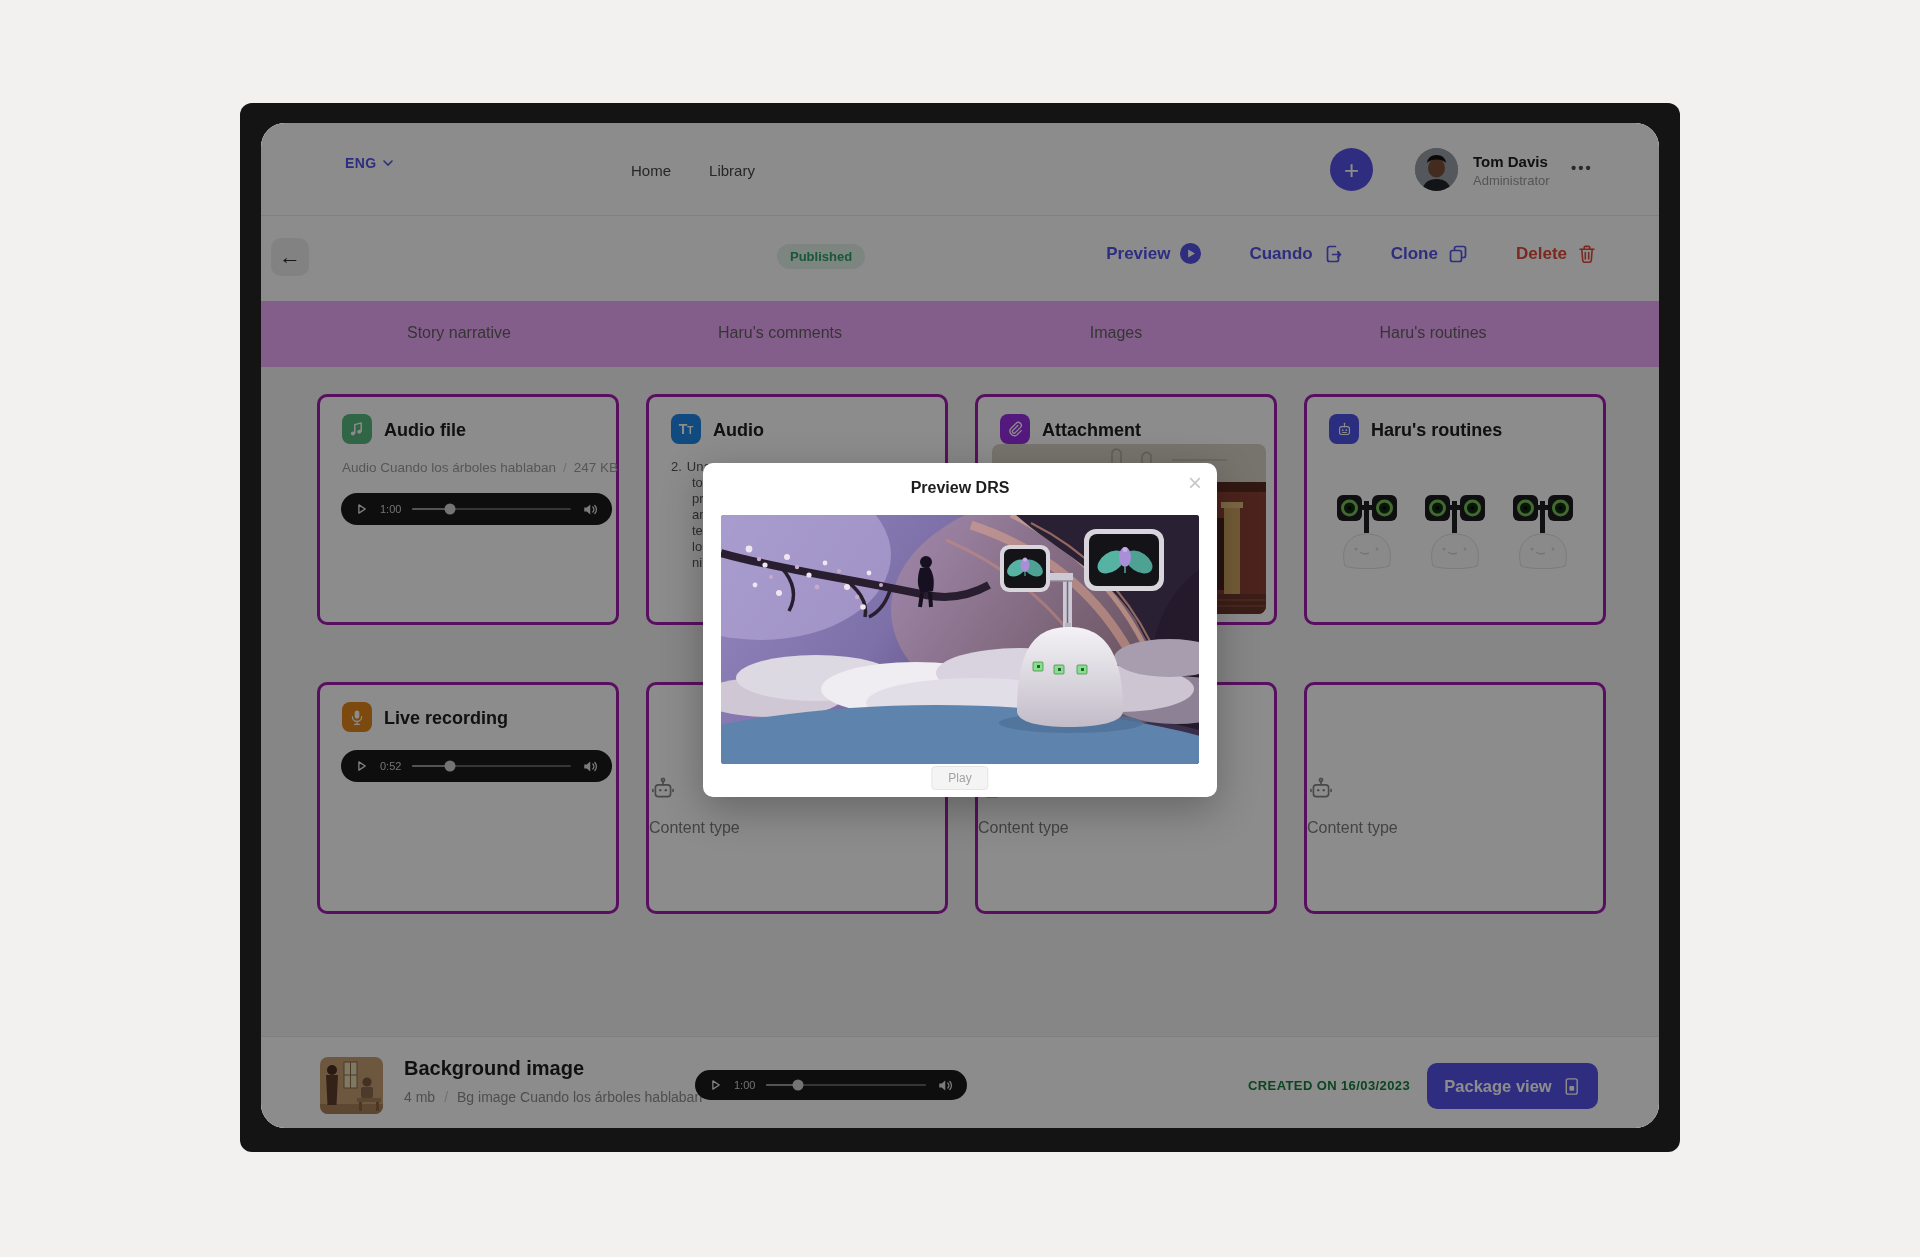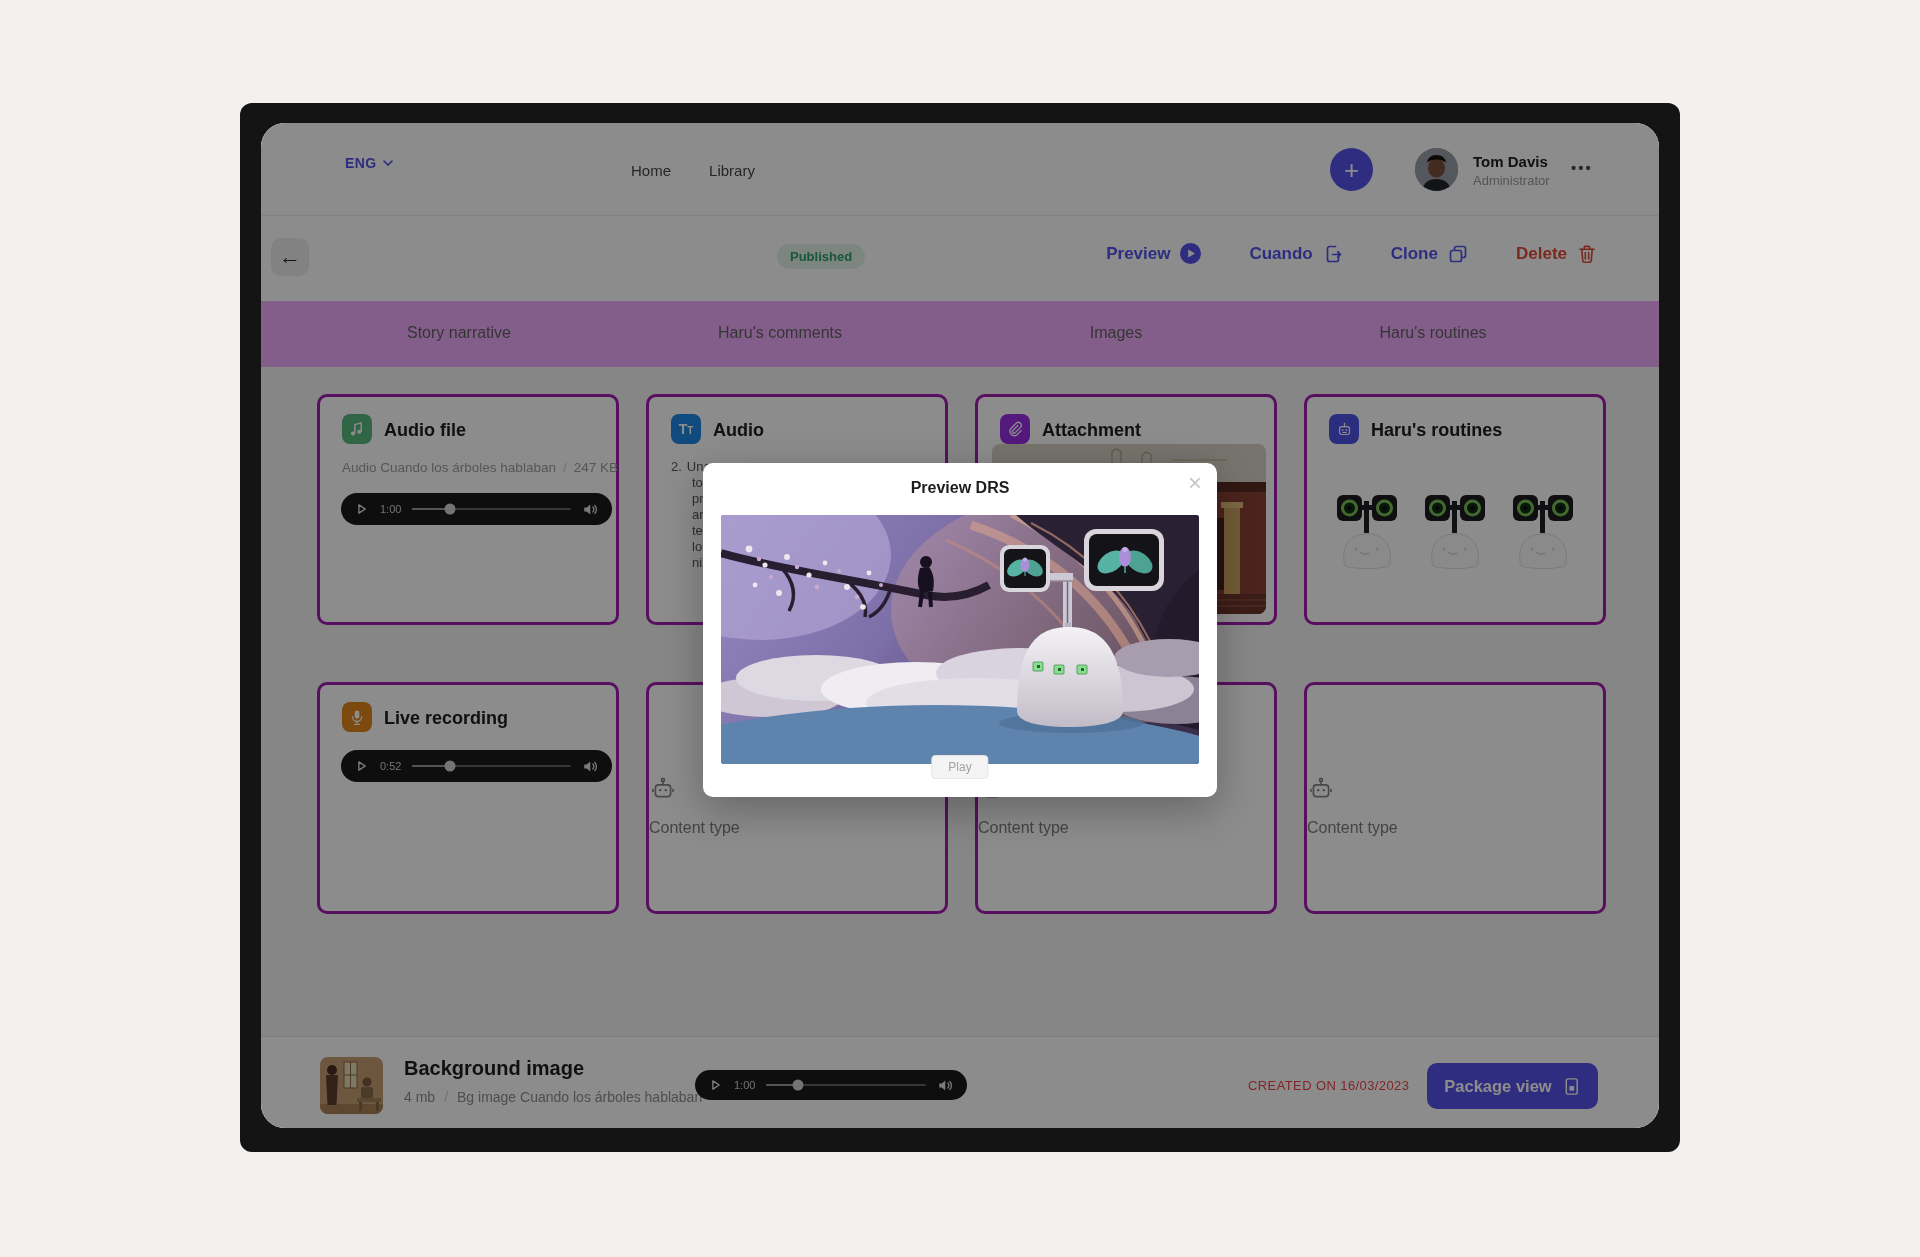--- a/index.html
+++ b/index.html
@@ -64,30 +64,30 @@
   .placeicon{margin-top:90px;color:#848484;}
   .placelabel{margin-top:12px;font-size:16px;color:#7c7c7c;}
 
   
   .fbar{position:absolute;left:0;top:913px;width:100%;height:92px;background:#fff;border-top:1px solid #e8e8e8;}
   .fthumb{position:absolute;left:59px;top:20px;width:63px;height:57px;border-radius:8px;overflow:hidden;}
   .ftitle{position:absolute;left:143px;top:20px;font-size:20px;font-weight:700;color:#1e1e1e;}
   .fsub{position:absolute;left:143px;top:52px;font-size:14px;color:#8f8f8f;display:flex;gap:9px;}
   .fsub .sep{color:#cfcfcf;}
   .fplayer{top:33px;left:434px;width:272px;height:30px;}
-  .created{position:absolute;left:987px;top:41px;font-size:13px;font-weight:400;letter-spacing:.4px;color:#ef4444;}
+  .created{position:absolute;left:987px;top:41px;font-size:13px;font-weight:700;letter-spacing:.4px;color:#15803d;}
   .pkgbtn{position:absolute;left:1166px;top:26px;width:171px;height:46px;border-radius:10px;background:var(--accent);color:#fff;display:flex;align-items:center;justify-content:center;gap:10px;font-size:16.5px;font-weight:700;cursor:pointer;}
 
   
   .dim{position:absolute;left:0;top:0;width:100%;height:100%;background:rgba(0,0,0,.45);z-index:40;}
   .modal{position:absolute;left:442px;top:340px;width:514px;height:334px;background:#fff;border-radius:10px;z-index:50;box-shadow:0 12px 40px rgba(0,0,0,.28);}
   .mtitle{position:absolute;left:0;top:16px;width:100%;text-align:center;font-size:16px;font-weight:700;color:#1d1d1d;}
   .mclose{position:absolute;right:15px;top:6px;font-size:24px;color:#c9c9c9;cursor:pointer;font-weight:400;}
   .mimg{position:absolute;left:18px;top:52px;width:478px;height:249px;border-radius:3px;overflow:hidden;background:#7d6fa8;}
-  .mplay{position:absolute;left:50%;top:292px;transform:translateX(-50%);background:#f4f4f4;border:1px solid #e5e5e5;border-radius:4px;padding:4px 16px;font-size:12px;color:#a3a3a3;cursor:pointer;}
+  .mplay{position:absolute;left:50%;top:303px;transform:translateX(-50%);background:#f4f4f4;border:1px solid #e5e5e5;border-radius:4px;padding:4px 16px;font-size:12px;color:#a3a3a3;cursor:pointer;}
 </style>
 </head>
 <body>
 
 <div class="stage">
  <div class="tablet">
   <div class="screen">
 
     <div class="hdr">
       <div class="lang">

